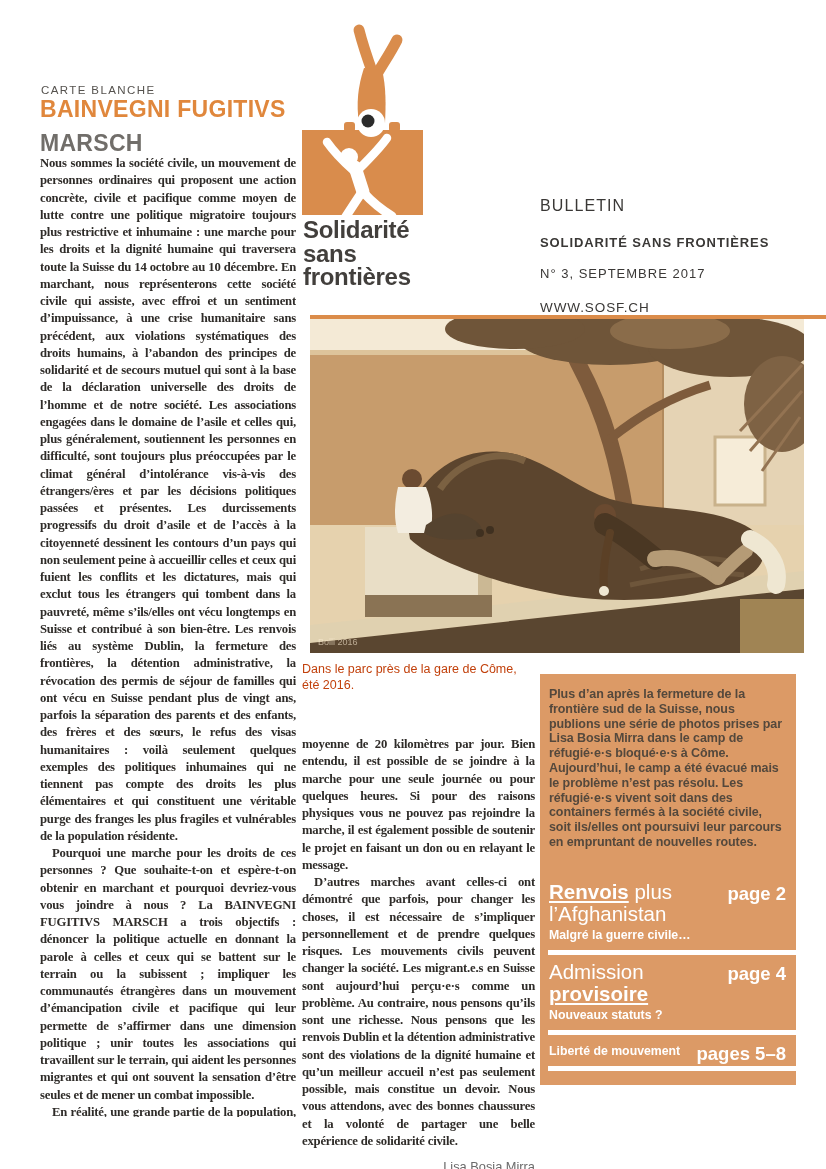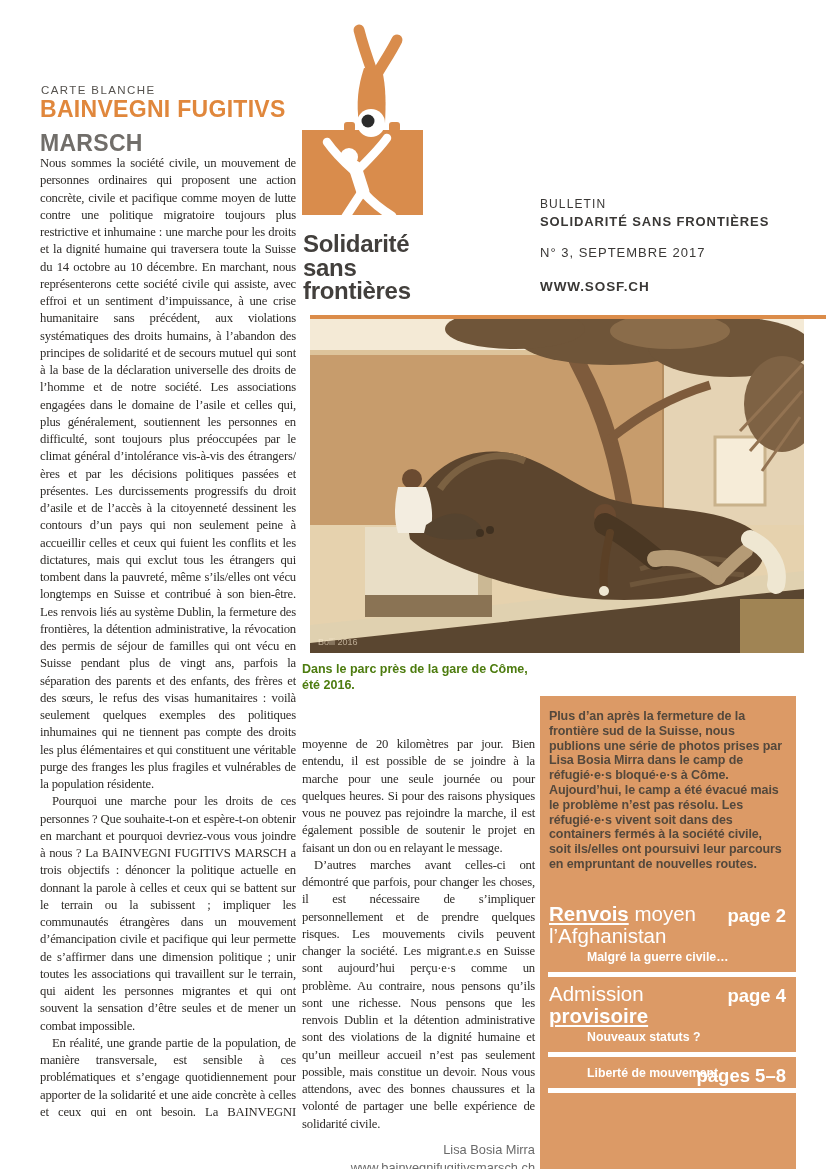--- a/index.html
+++ b/index.html
@@ -7,54 +7,54 @@
         font-family:"Liberation Sans",sans-serif;border-radius:14px;}
   
   .kicker{position:absolute;left:41px;top:84px;font-size:11.5px;letter-spacing:1.4px;
           color:#55524e;}
   .mast-title{position:absolute;left:40px;top:97px;font-weight:bold;font-size:23px;
           line-height:25.5px;letter-spacing:.3px;}
   .mast-title .l1{color:#e0873c;}
   .mast-title .l2{color:#716e6a;margin-top:8px;}
   
   .logo{position:absolute;left:300px;top:20px;width:140px;}
-  .logo-text{position:absolute;left:3px;top:212px;font-weight:bold;font-size:24px;
+  .logo-text{position:absolute;left:3px;top:198px;font-weight:bold;font-size:24px;
           line-height:23.5px;color:#423f3c;letter-spacing:-.3px;}
   
   .issue{position:absolute;left:540px;top:197px;color:#3a3836;}
-  .issue .lab{font-size:12px;letter-spacing:1.1px;margin-bottom:3px;}
+  .issue .lab{font-size:16px;letter-spacing:1.1px;margin-bottom:20px;}
   .issue .nam{font-size:13px;font-weight:bold;letter-spacing:.9px;}
   .issue .num{font-size:13px;letter-spacing:1px;margin-top:16px;}
-  .issue .web{font-size:13.5px;font-weight:bold;letter-spacing:.9px;margin-top:19px;}
+  .issue .web{font-size:13.5px;font-weight:normal;letter-spacing:.9px;margin-top:19px;}
   
   .serif-col{font-family:"Liberation Serif",serif;font-size:12.7px;line-height:17.25px;
           text-align:justify;color:#2f2c29;letter-spacing:-.2px;hyphens:auto;}
-  .serif-col p{margin:0;}
+  .serif-col p{margin:0;font-weight:bold;}
   .serif-col p + p{text-indent:12px;}
   .col-left{position:absolute;left:40px;top:155px;width:256px;height:962px;overflow:hidden;}
   .col-mid{position:absolute;left:302px;top:736px;width:233px;}
   .signature{margin-top:8px;text-align:right;font-family:"Liberation Sans",sans-serif;
           font-size:12.8px;line-height:18px;color:#6a6a6a;letter-spacing:0;}
   
   .photo{position:absolute;left:310px;top:315px;width:558px;}
   .photo-bar{height:4px;background:#db8c4a;}
   .caption{position:absolute;left:302px;top:662px;width:250px;font-size:12.5px;
-          font-weight:bold;line-height:15.5px;color:#4d7c0f;}
-  
-  .orange-col{position:absolute;left:540px;top:696px;width:256px;height:474px;
+          font-weight:normal;line-height:15.5px;color:#c2410c;}
+  
+  .orange-col{position:absolute;left:540px;top:674px;width:256px;height:411px;
           background:#dc9a66;}
   .intro{padding:13px 9px 0 9px;font-size:12.5px;font-weight:bold;line-height:14.8px;
           color:#54483c;letter-spacing:-.1px;}
   .toc{position:absolute;top:201px;left:0;right:0;}
   .toc-item{position:relative;padding:6px 10px 8px 9px;color:#fff;}
   .toc-title{font-size:20.5px;line-height:22px;width:70%;}
   .toc-title .seg-b{font-weight:bold;text-decoration:underline;}
   .toc-title .seg-r{font-weight:normal;}
   .toc-page{position:absolute;top:8px;right:10px;font-size:18.5px;font-weight:bold;text-align:right;}
-  .toc-sub{font-size:12.3px;font-weight:bold;line-height:14px;margin-top:3px;margin-left:38px;}
+  .toc-sub{font-size:12.3px;font-weight:bold;line-height:14px;margin-top:3px;}
   .toc-sep{height:5px;background:#fff;margin-left:8px;}
 </style>
 </head>
 <body>
 
 <div class="page">
 
   <div class="kicker">CARTE BLANCHE</div>
   <div class="mast-title">
     <div class="l1">BAINVEGNI FUGITIVS</div>
@@ -172,21 +172,21 @@
       <div>Lisa Bosia Mirra</div>
       <div>www.bainvegnifugitivsmarsch.ch</div>
     </div>
   </div>
 
   <div class="orange-col">
     <div class="intro">Plus d’an après la fermeture de la frontière sud de la Suisse, nous publions une série de photos prises par Lisa Bosia Mirra dans le camp de réfugié·e·s bloqué·e·s à Côme. Aujourd’hui, le camp a été évacué mais le problème n’est pas résolu. Les réfugié·e·s vivent soit dans des containers fermés à la société civile, soit ils/elles ont poursuivi leur parcours en empruntant de nouvelles routes.</div>
     <div class="toc">
         <div class="toc-item">
           <div class="toc-page">page 2</div>
-          <div class="toc-title"><span class="seg-b">Renvois</span><span class="seg-r"> moyen l’Afghanistan</span></div>
+          <div class="toc-title"><span class="seg-b">Renvois</span><span class="seg-r"> plus l’Afghanistan</span></div>
           <div class="toc-sub">Malgré la guerre civile…</div>
         </div>
         <div class="toc-sep"></div>
         <div class="toc-item">
           <div class="toc-page">page 4</div>
           <div class="toc-title"><span class="seg-r">Admission </span><span class="seg-b">provisoire</span></div>
           <div class="toc-sub">Nouveaux statuts ?</div>
         </div>
         <div class="toc-sep"></div>
         <div class="toc-item">

